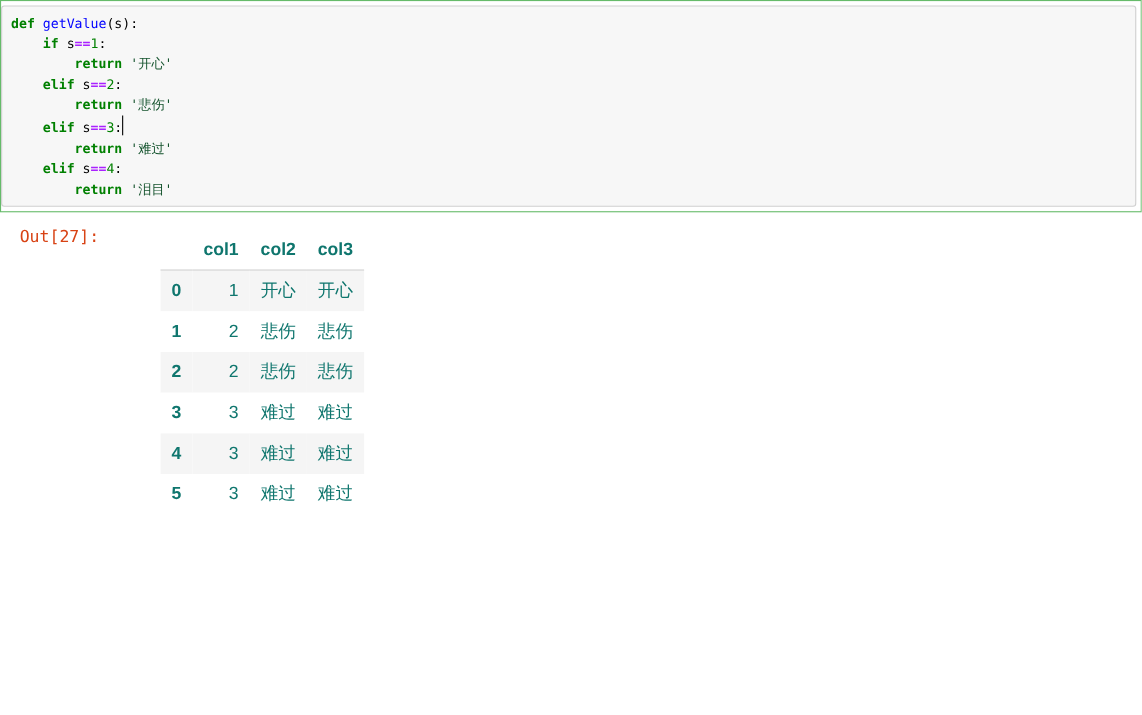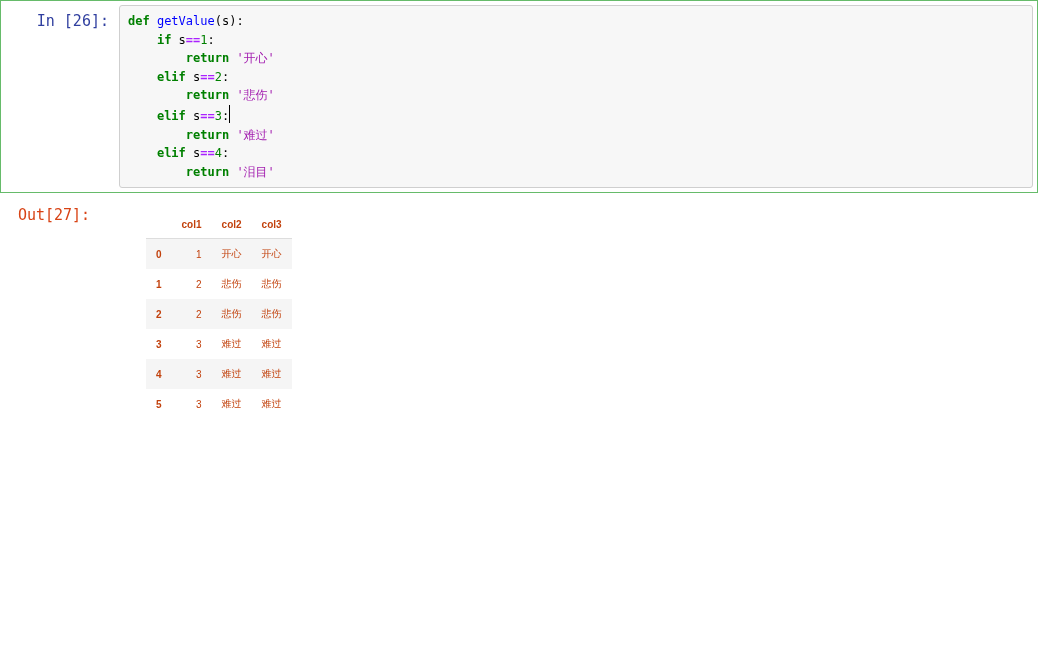--- a/index.html
+++ b/index.html
@@ -55,36 +55,36 @@
     line-height: 1.55;
     white-space: pre;
     position: relative;
     margin-right: 4px;
   }
   
   .kw { color: #008000; font-weight: bold; }   
   .fn { color: #0000FF; }                      
   .op { color: #AA22FF; font-weight: bold; }   
   .num { color: #008000; }                     
-  .str { color: #a21caf; }                     
+  .str { color: #14532d; }                     
   .cursor {
     display: inline-block;
     width: 1px;
     height: 18px;
     background: #000;
     vertical-align: -3px;
   }
 
   
   table.dataframe {
     border-collapse: collapse;
     margin: 10px 0 0 28px;
     font-family: Arial, Helvetica, sans-serif;
-    font-size: 10px;
-    color: #c2410c;
+    font-size: 16px;
+    color: #0f766e;
   }
   table.dataframe thead th {
     font-weight: bold;
     text-align: right;
     padding: 8px 10px;
     border-bottom: 1px solid #ddd;
     background: #fff;
   }
   table.dataframe tbody th {
     font-weight: bold;
@@ -103,21 +103,20 @@
     display: flex;
   }
   .out-cell .prompt { padding-top: 4px; }
 </style>
 </head>
 <body>
 
 <div class="notebook">
 
   <div class="cell code-selected">
-    <div class="prompt in">In  [26]:</div>
     <div class="content-area">
       <div class="code-box"><span class="kw">def</span> <span class="fn">getValue</span>(<span>s</span>):
     <span class="kw">if</span> <span>s</span><span class="op">==</span><span class="num">1</span>:
         <span class="kw">return</span> <span class="str">'开心'</span>
     <span class="kw">elif</span> <span>s</span><span class="op">==</span><span class="num">2</span>:
         <span class="kw">return</span> <span class="str">'悲伤'</span>
     <span class="kw">elif</span> <span>s</span><span class="op">==</span><span class="num">3</span>:<span class="cursor"></span>
         <span class="kw">return</span> <span class="str">'难过'</span>
     <span class="kw">elif</span> <span>s</span><span class="op">==</span><span class="num">4</span>:
         <span class="kw">return</span> <span class="str">'泪目'</span></div>

